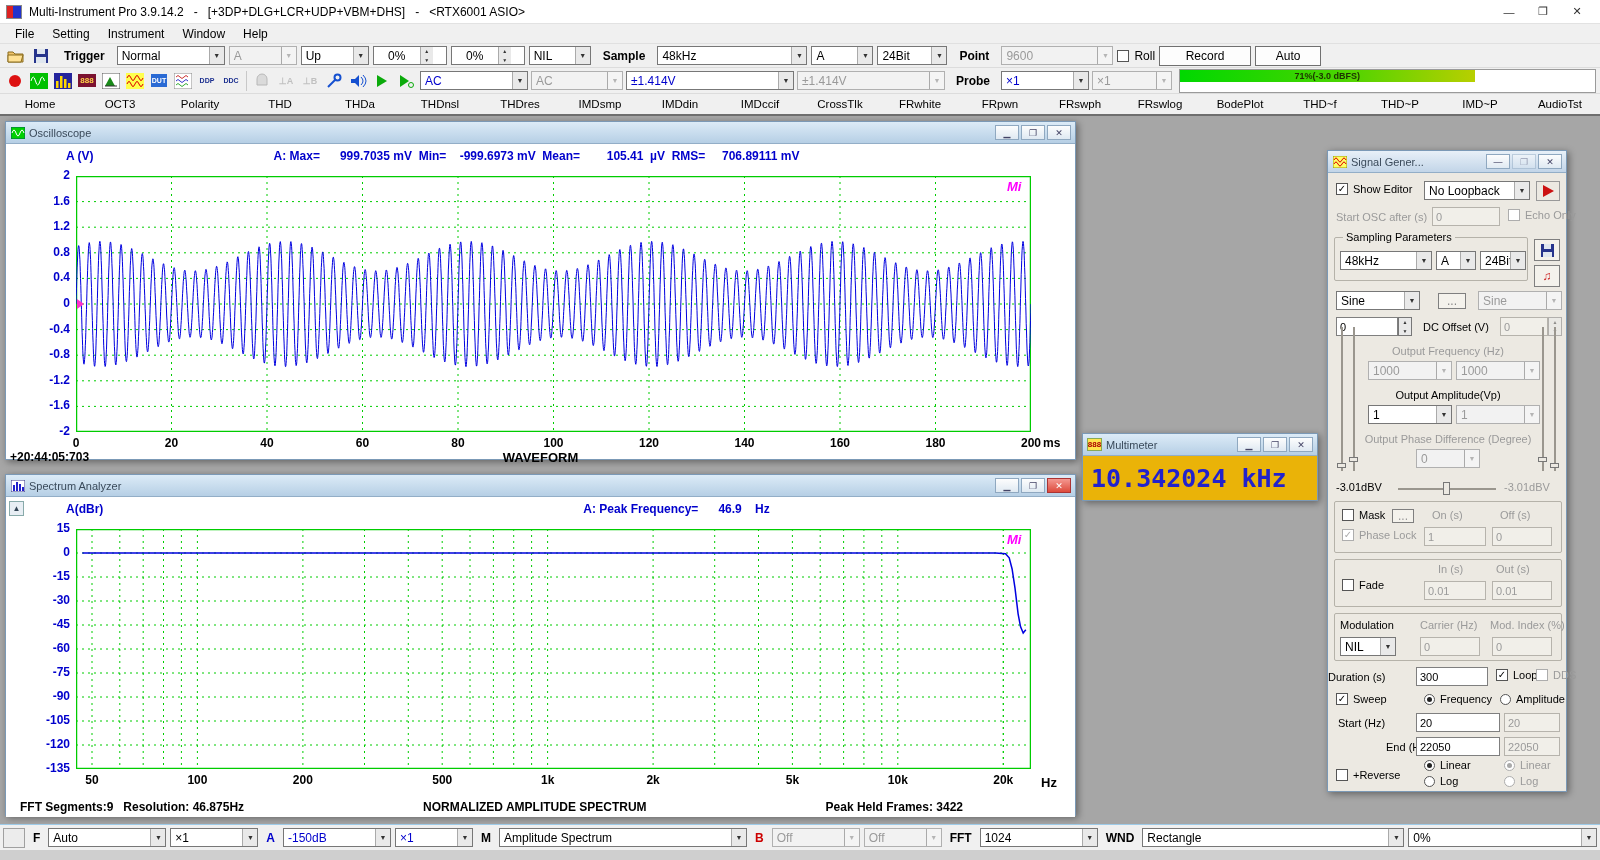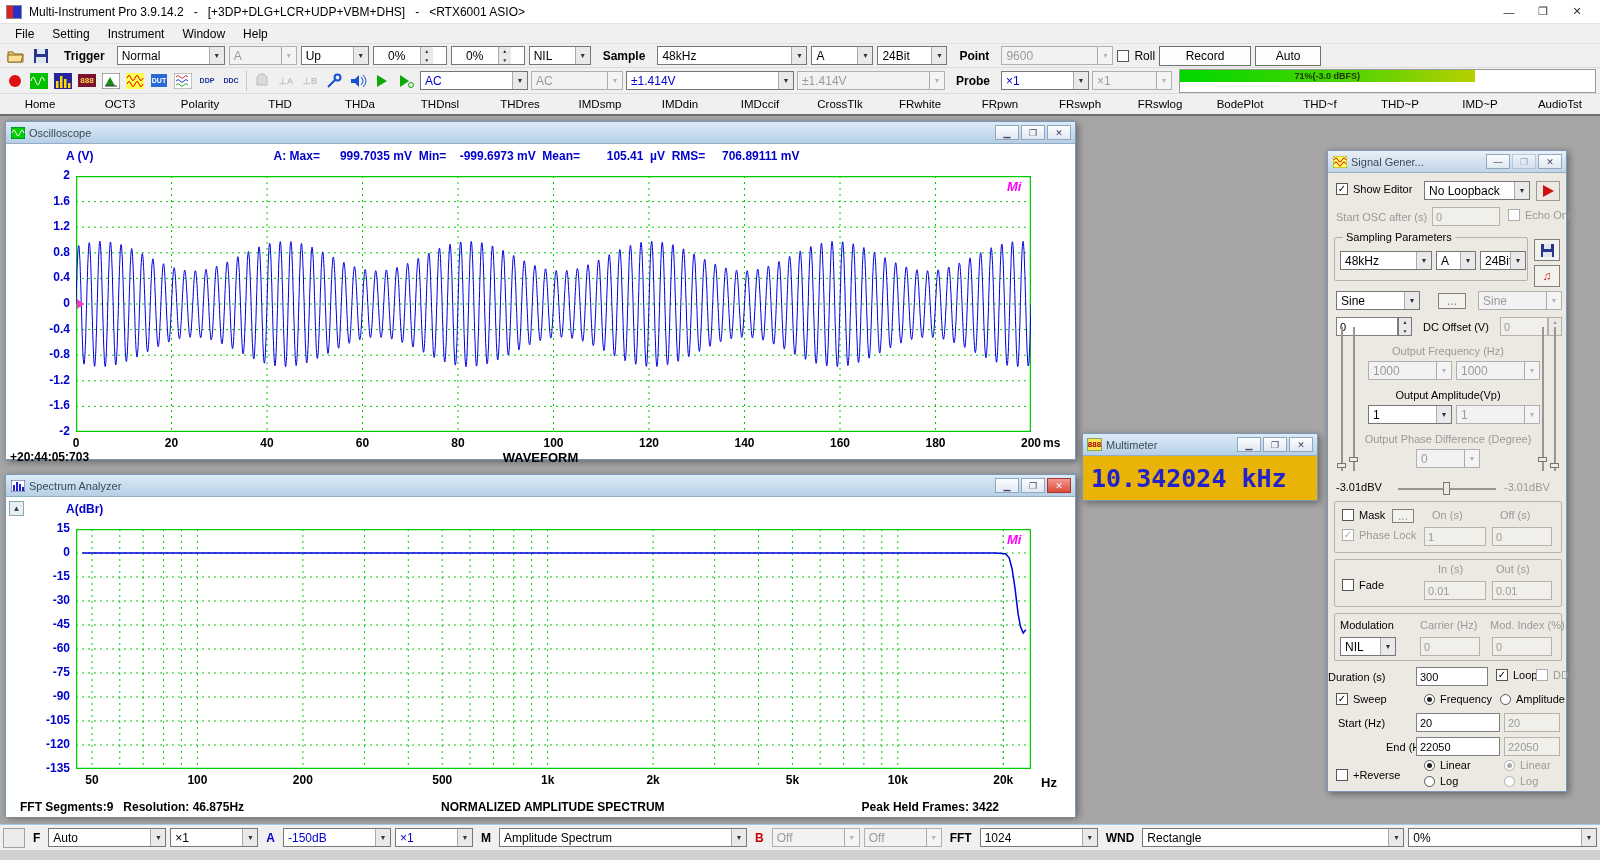--- a/index.html
+++ b/index.html
@@ -415,20 +415,21 @@
           </svg>
       </span>
       <span class="wt-text">Spectrum Analyzer</span>
       <span class="wctl">▁</span>
       <span class="wctl">❐</span>
       <span class="wctl red">✕</span>
     </div>
     <div class="statrow" style="position:relative">
       <span class="upbtn" style="left:3px;top:4px;">▲</span>
       <span style="padding-left:60px">A(dBr)</span>
+      <span style="padding-left:480px">A: Peak Frequency=      46.9    Hz</span>
     </div>
     <div class="plotwrap" id="specplot" style="height:276px;">
         <svg width="955" height="240" style="position:absolute;left:70px;top:8px;">
           <line x1="16.0" y1="0" x2="16.0" y2="240" stroke="#00cc00" stroke-dasharray="2,4"></line>
           <line x1="43.8" y1="0" x2="43.8" y2="240" stroke="#00cc00" stroke-dasharray="2,4"></line>
           <line x1="67.2" y1="0" x2="67.2" y2="240" stroke="#00cc00" stroke-dasharray="2,4"></line>
           <line x1="87.5" y1="0" x2="87.5" y2="240" stroke="#00cc00" stroke-dasharray="2,4"></line>
           <line x1="105.4" y1="0" x2="105.4" y2="240" stroke="#00cc00" stroke-dasharray="2,4"></line>
           <line x1="121.4" y1="0" x2="121.4" y2="240" stroke="#00cc00" stroke-dasharray="2,4"></line>
           <line x1="226.9" y1="0" x2="226.9" y2="240" stroke="#00cc00" stroke-dasharray="2,4"></line>
@@ -484,21 +485,21 @@
         <span class="ticklab xlab" style="left: 623.069px; top: 252px;">2k</span>
         <span class="ticklab xlab" style="left: 762.428px; top: 252px;">5k</span>
         <span class="ticklab xlab" style="left: 867.849px; top: 252px;">10k</span>
         <span class="ticklab xlab" style="left: 973.271px; top: 252px;">20k</span>
         <span class="axis-extra" style="left: 1035px; top: 254px; font-size: 13px;">Hz</span>
         <span class="milogo" style="left: 1001px; top: 11px;">Mi</span>
       </div>
     <div class="specstatus">
       <span style="padding-left:14px">FFT Segments:9   Resolution: 46.875Hz</span>
       <span style="flex:1;text-align:center">NORMALIZED AMPLITUDE SPECTRUM</span>
-      <span style="padding-right:76px">Peak Held Frames: 3422</span>
+      <span style="padding-right:112px">Peak Held Frames: 3422</span>
     </div>
   </div>
 
   <div class="win" style="left:1082px;top:317px;width:236px;height:68px;">
     <div class="win-title">
       <span class="wicon" style="background:#ffe34d;border:1px solid #8a5;color:#a00;font-weight:bold;">888</span>
       <span class="wt-text">Multimeter</span>
       <span class="wctl">▁</span>
       <span class="wctl">❐</span>
       <span class="wctl">✕</span>

